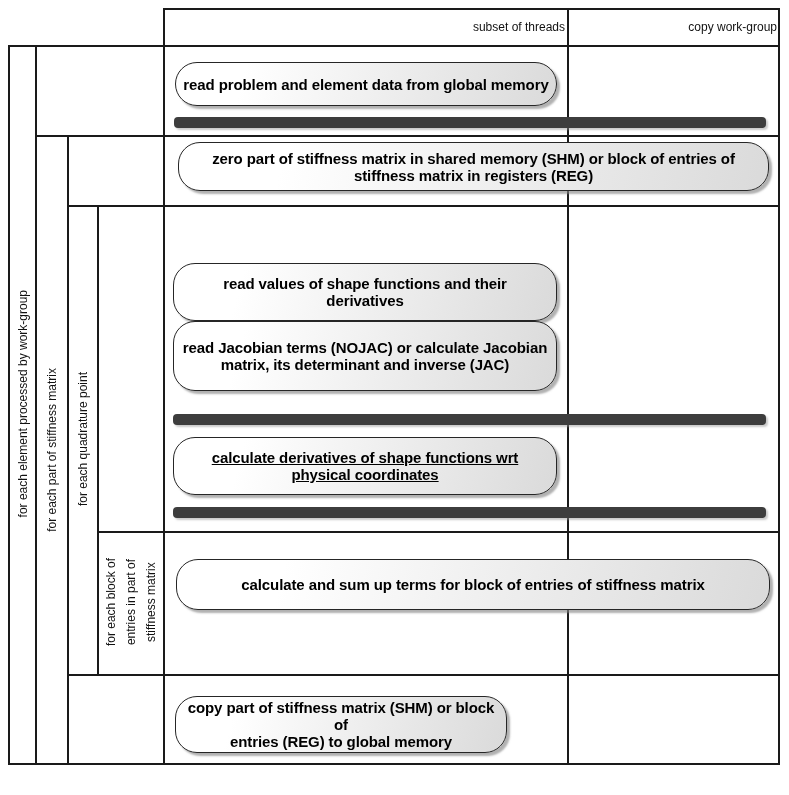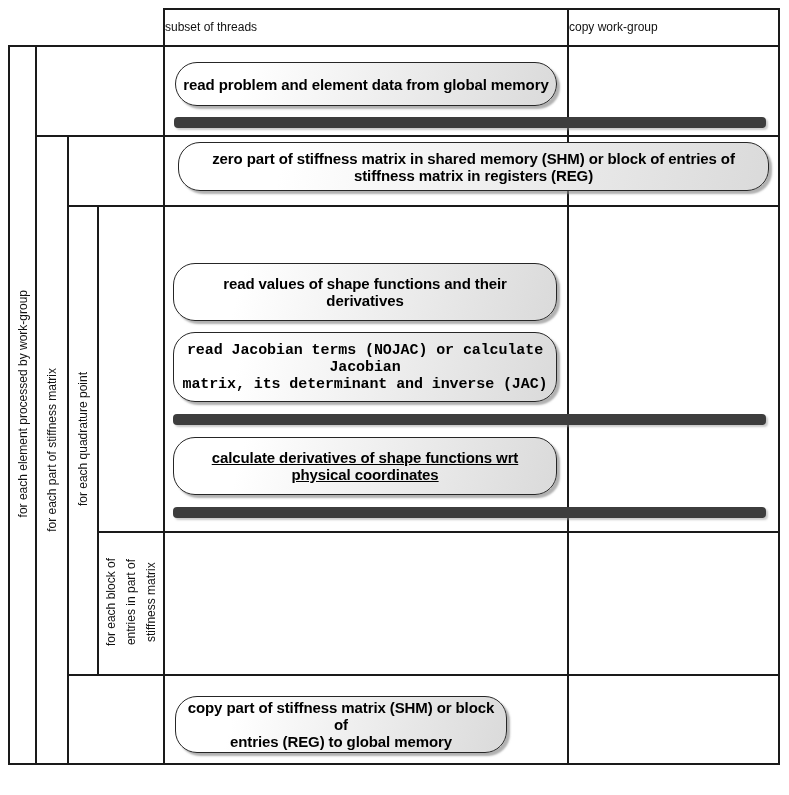--- a/index.html
+++ b/index.html
@@ -4,21 +4,21 @@
 <style>
   html,body { margin:0; padding:0; background:#ffffff; }
   .canvas {
     position:relative; width:789px; height:795px; background:#ffffff;
     font-family:"Liberation Sans", sans-serif; overflow:hidden;
   }
   .hline, .vline { position:absolute; background:#1a1a1a; z-index:1; }
   .hline { height:2px; }
   .vline { width:2px; }
   .header-cell {
-    position:absolute; display:flex; align-items:center; justify-content:flex-start;
+    position:absolute; display:flex; align-items:center; justify-content:flex-end;
     font-size:12px; color:#111; z-index:2;
   }
   .loop-strip {
     position:absolute; display:flex; align-items:center; justify-content:center; z-index:2;
   }
   .loop-strip span {
     writing-mode:vertical-rl; transform:rotate(180deg);
     text-align:center; font-size:12px; color:#111; line-height:20px;
     white-space:pre-line;
   }
@@ -87,26 +87,29 @@
     <span>read problem and element data from global memory</span>
   </div>
   <div class="activity" style="left:178px; top:142px; width:591px; height:49px;">
     <span>zero part of stiffness matrix in shared memory (SHM) or block of entries of
 stiffness matrix in registers (REG)</span>
   </div>
   <div class="activity" style="left:173px; top:263px; width:384px; height:58px;text-align:center;">
     <span>read values of shape functions and their
 derivatives</span>
   </div>
-  <div class="activity" style="left:173px; top:332px; width:384px; height:70px;font-family:Liberation Mono, monospace;">
+  <div class="activity" style="left:173px; top:321px; width:384px; height:70px;">
     <span>read Jacobian terms (NOJAC) or calculate Jacobian
 matrix, its determinant and inverse (JAC)</span>
   </div>
   <div class="activity" style="left:173px; top:437px; width:384px; height:58px;text-decoration:underline;">
     <span>calculate derivatives of shape functions wrt
 physical coordinates</span>
+  </div>
+  <div class="activity" style="left:176px; top:559px; width:594px; height:51px;">
+    <span>calculate and sum up terms for block of entries of stiffness matrix</span>
   </div>
   <div class="activity" style="left:175px; top:696px; width:332px; height:57px;">
     <span>copy part of stiffness matrix (SHM) or block of
 entries (REG) to global memory</span>
   </div>
 
 </div>
 
 </body></html>

